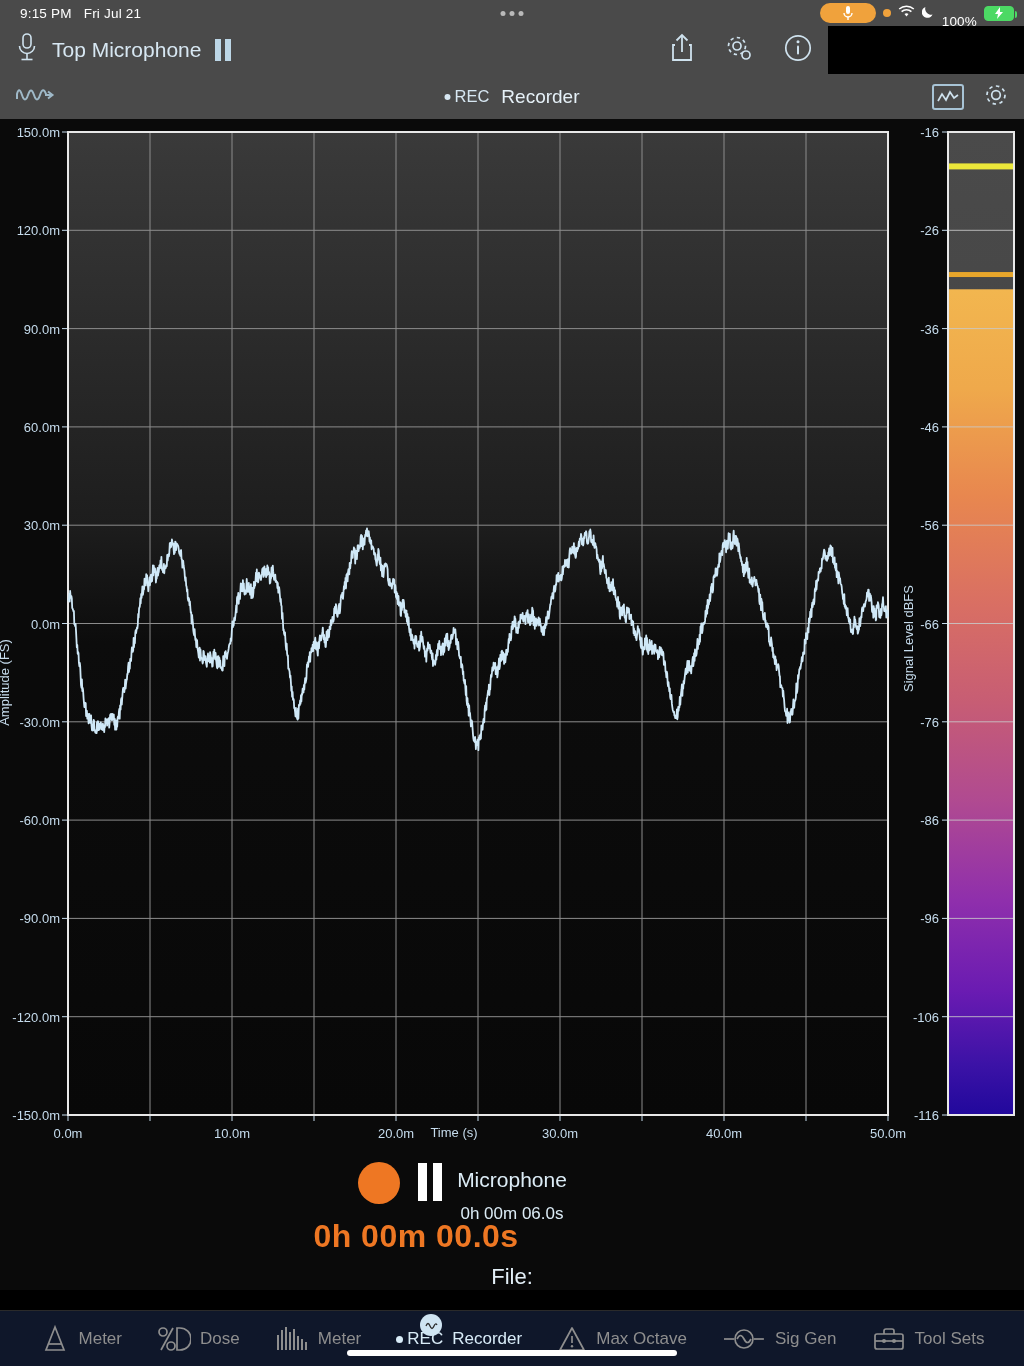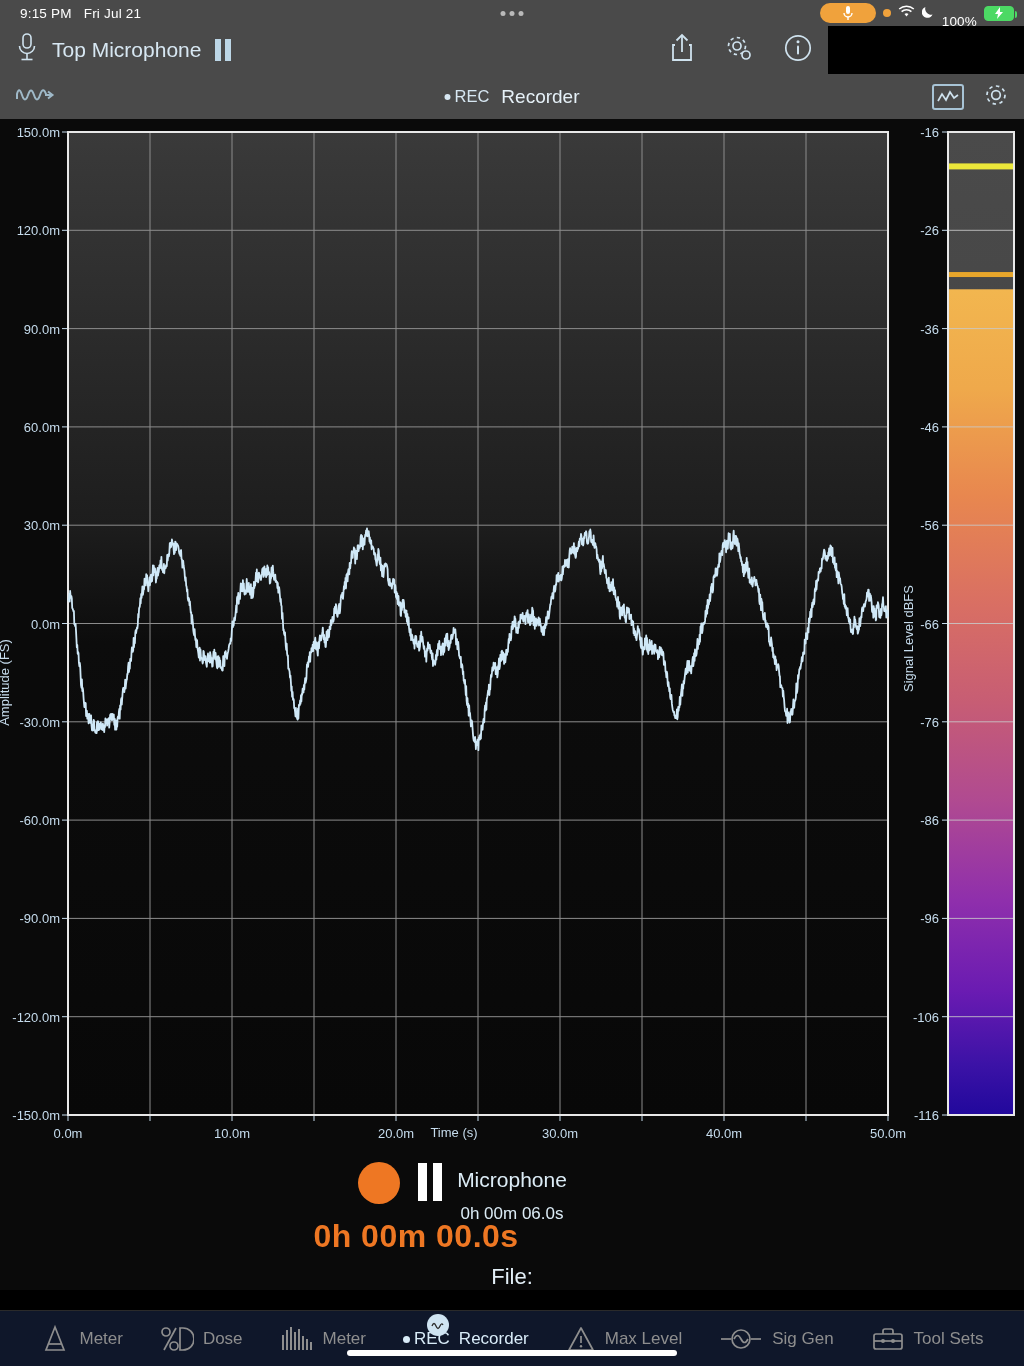--- a/index.html
+++ b/index.html
@@ -433,21 +433,21 @@
           <span>Recorder</span>
         </div>
         <div class="tab">
           <span style="display: inline-flex; align-items: center;">
             <svg width="30" height="28" viewBox="0 0 30 28">
               <path d="M15 3 L27 25 H3 Z" stroke="currentColor" stroke-width="1.7" fill="none" stroke-linejoin="round"></path>
               <line x1="15" y1="11" x2="15" y2="18" stroke="currentColor" stroke-width="1.7"></line>
               <circle cx="15" cy="21.3" r="1.2" fill="currentColor"></circle>
             </svg>
           </span>
-          <span>Max Level</span>
+          <span>Max Octave</span>
         </div>
         <div class="tab">
           <span style="display: inline-flex; align-items: center;">
             <svg width="44" height="26" viewBox="0 0 44 26">
               <circle cx="22" cy="13" r="9" stroke="currentColor" stroke-width="1.7" fill="none"></circle>
               <path d="M15 13 Q18.5 6 22 13 Q25.5 20 29 13" stroke="currentColor" stroke-width="1.7" fill="none"></path>
               <line x1="2" y1="13" x2="12" y2="13" stroke="currentColor" stroke-width="1.7"></line>
               <line x1="32" y1="13" x2="42" y2="13" stroke="currentColor" stroke-width="1.7"></line>
             </svg>
           </span>

